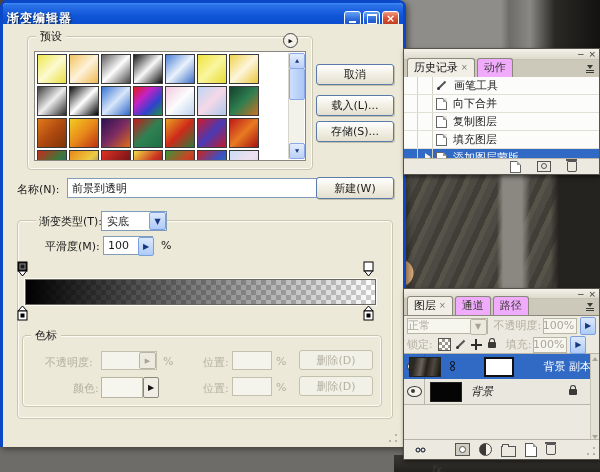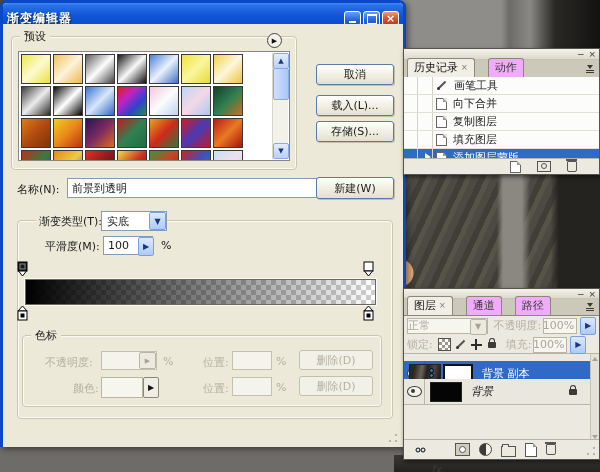--- a/index.html
+++ b/index.html
@@ -89,21 +89,21 @@
 
   .grip{position:absolute;right:4px;bottom:3px;width:12px;height:12px;
         background:radial-gradient(circle at 9px 3px,#b8b5a4 1.2px,transparent 1.5px),
                    radial-gradient(circle at 9px 9px,#b8b5a4 1.2px,transparent 1.5px),
                    radial-gradient(circle at 3px 9px,#b8b5a4 1.2px,transparent 1.5px);}
 
   
   .palette{position:absolute;background:#ece9e0;border:1px solid #55534a;box-shadow:1px 2px 4px rgba(0,0,0,.5);box-sizing:border-box;}
   .pstrip{height:10px;background:linear-gradient(#f4f2ea,#ddd9cc);display:flex;justify-content:flex-end;align-items:center;gap:4px;padding:0 3px;border-bottom:1px solid #c6c3b4;}
   .pglyph{font-size:9px;line-height:6px;color:#3a3a34;}
-  .ptabs{height:17px;background:#cdc9ba;display:flex;align-items:flex-end;padding-left:3px;position:relative;border-bottom:1px solid #8a887c;gap:11px;}
+  .ptabs{height:17px;background:#cdc9ba;display:flex;align-items:flex-end;padding-left:3px;position:relative;border-bottom:1px solid #8a887c;}
   .ptab{border:1px solid #8a887c;border-bottom:none;background:#f0abfc;color:#3a3a34;
         padding:1px 6px 2px;border-radius:3px 3px 0 0;margin-right:2px;display:flex;gap:3px;align-items:center;font-size:11px;}
   .ptab.active{background:#f1eee5;color:#111;}
   .tabx{font-size:8px;color:#777;}
   .pmenu{position:absolute;right:2px;top:3px;width:14px;height:11px;display:flex;flex-direction:column;align-items:center;justify-content:center;gap:1px;}
   .pmenu .tri{width:0;height:0;border-left:3px solid transparent;border-right:3px solid transparent;border-top:4px solid #3a3a34;}
   .pmenu .bar{width:8px;height:1px;background:#3a3a34;}
 
   
   .hlist{position:absolute;left:0;right:0;background:#fcfcfa;}
@@ -190,21 +190,21 @@
           <span class="maxbox"></span>
         </span>
       <span class="winbtn close">
           <span>×</span>
         </span>
     </span>
   </div>
 
   <div class="dbody">
 
-    <div class="gbox" style="left:8px;top:12px;width:284px;height:132px;">
+    <div class="gbox" style="left:24px;top:12px;width:284px;height:132px;font-family:Liberation Mono, monospace;">
       <span class="glabel">预设</span>
       <div class="circ-btn" style="right:14px;top:-4px;">
         <span>▶</span>
       </div>
       <div class="swatch-area" style="left:6px;top:14px;">
         <div class="swatch-grid" id="swatch-grid">
             <div class="swatch" style="background: linear-gradient(135deg, rgb(239, 232, 78), rgb(252, 250, 208), rgb(234, 223, 62));"></div>
             <div class="swatch" style="background: linear-gradient(135deg, rgb(242, 195, 94), rgb(253, 242, 218), rgb(238, 184, 78));"></div>
             <div class="swatch" style="background: linear-gradient(135deg, rgb(96, 96, 96), rgb(253, 253, 253), rgb(69, 69, 69));"></div>
             <div class="swatch" style="background: linear-gradient(135deg, rgb(26, 26, 26), rgb(248, 248, 248), rgb(14, 14, 14));"></div>
@@ -435,21 +435,21 @@
     <span class="brush-ico" style="margin-left:4px;"></span>
     <span class="plus-ico" style="margin-left:4px;"></span>
     <span class="padlock" style="margin-left:6px;"></span>
     <span class="lbl dis" style="position:static;margin-left:10px;">填充:</span>
     <div class="lcombo" style="width:34px;height:16px;justify-content:flex-end;padding-right:2px;margin-left:2px;">
       <span>100%</span>
     </div>
     <span class="spin" style="position:static;height:16px;margin-left:3px;">▶</span>
   </div>
 
-  <div class="lrow sel" style="top:72px;">
+  <div class="lrow sel" style="top:65px;justify-content:space-between;">
     <span class="eyecell">
         <span class="eye"></span>
       </span>
     <span class="thumb photo"></span>
     <span class="chain8"></span>
     <span class="maskthumb"></span>
     <span style="margin-left:9px;">背景 副本</span>
   </div>
   <div class="lrow" style="top:90px;">
     <span class="eyecell">

